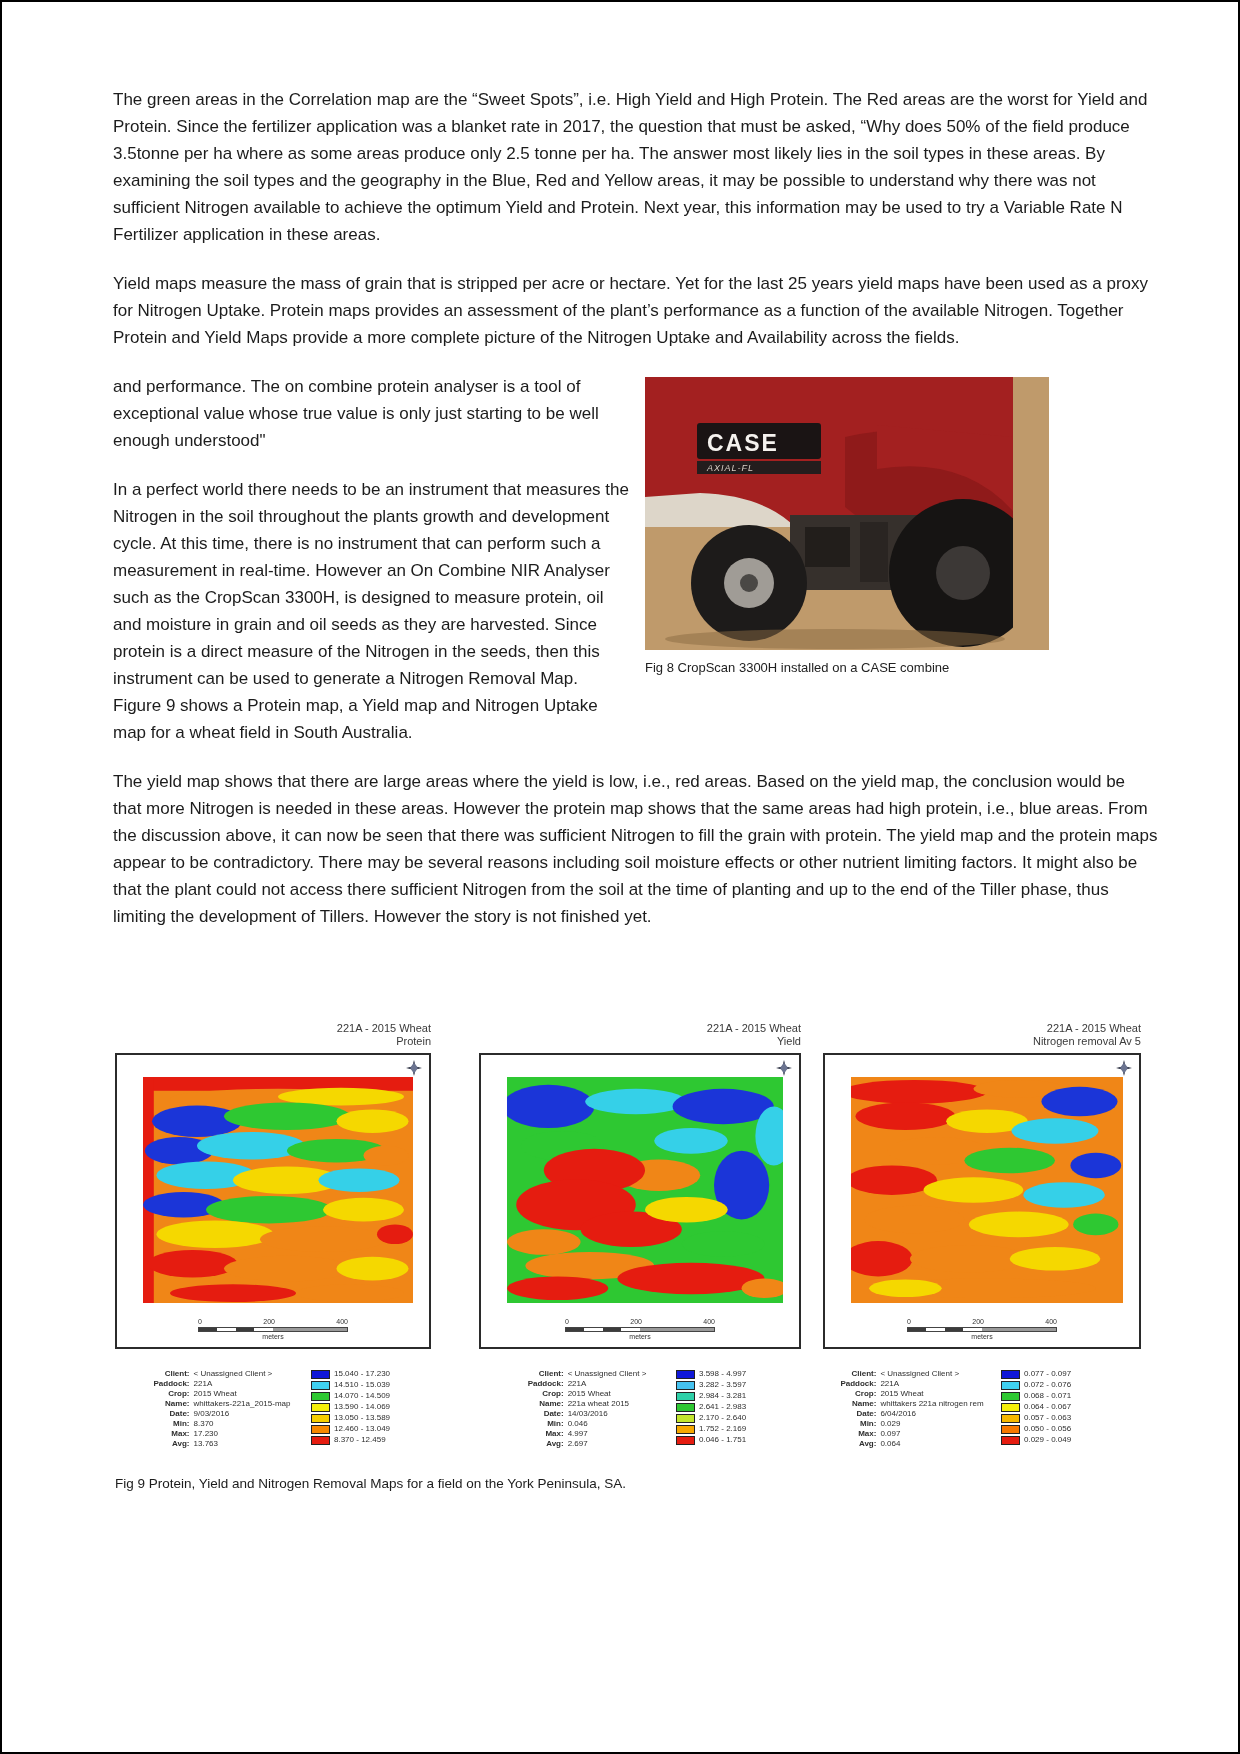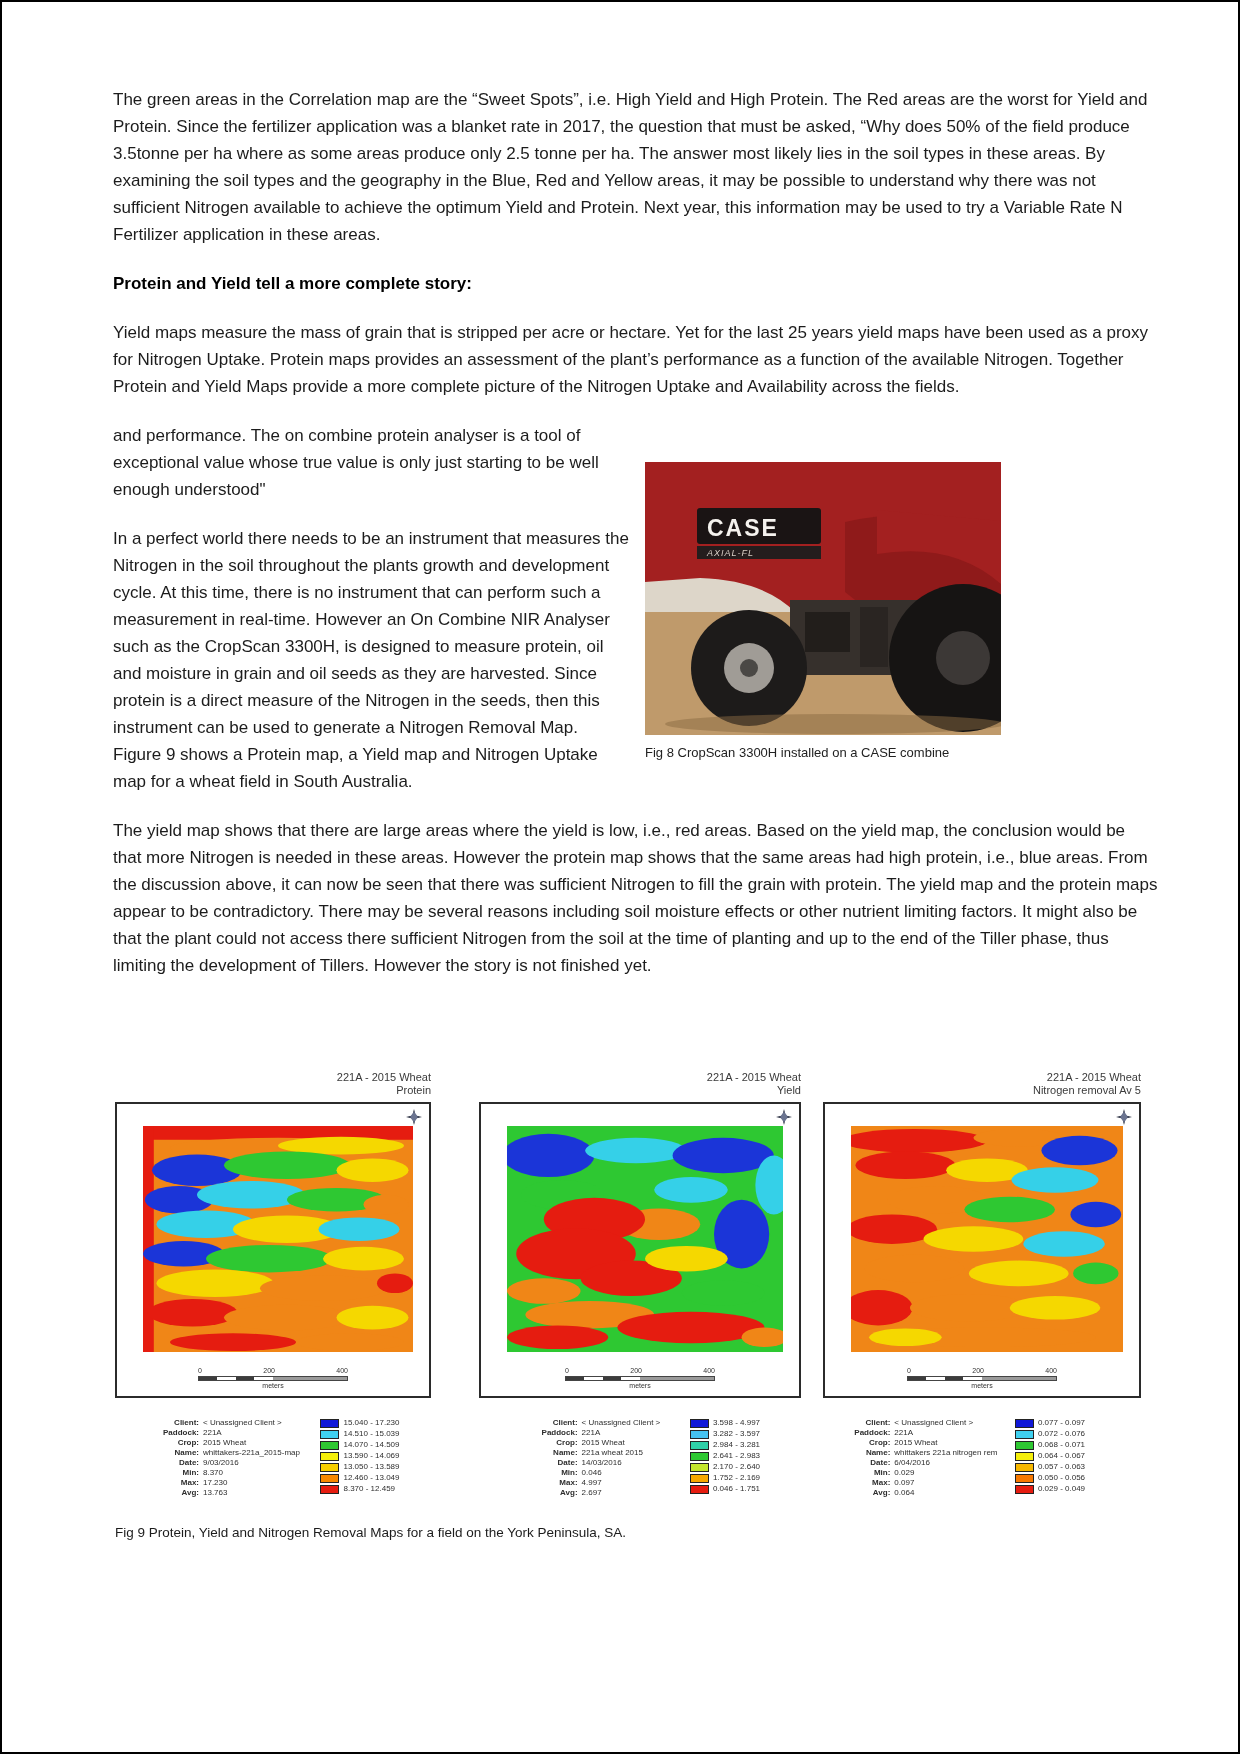--- a/index.html
+++ b/index.html
@@ -21,21 +21,21 @@
   .heading{
     font-size:17px;line-height:27px;font-weight:bold;color:#000;
     margin:12px 0 22px 0;
   }
   
   .wrap-zone{overflow:visible;}
   .combine-figure{
     float:right;width:368px;
     margin:4px 145px 30px 16px;
   }
-  .combine-photo{width:356px;height:273px;overflow:hidden;background:#bf9a6b;margin-top:36px;}
+  .combine-photo{width:404px;height:273px;overflow:hidden;background:#bf9a6b;}
   .combine-photo svg{display:block;}
   .photo-caption{
     font-size:13px;line-height:18px;color:#222;margin-top:9px;
   }
   .clear{clear:both;}
   
   .maps-row{
     display:flex;align-items:flex-start;margin-top:92px;margin-left:2px;
   }
   .map-figure{margin:0;}
@@ -58,21 +58,21 @@
     display:flex;flex-direction:column;align-items:center;
     font-size:7px;line-height:8px;color:#333;
   }
   .scale-ticks{width:150px;display:flex;justify-content:space-between;}
   .scale-rule{
     width:150px;height:5px;border:1px solid #444;box-sizing:border-box;margin:1px 0;
     background:linear-gradient(90deg,#3c3c3c 0 12.5%,#fff 12.5% 25%,#3c3c3c 25% 37.5%,#fff 37.5% 50%,#9a9a9a 50% 100%);
   }
   
   .legends-row{display:flex;margin-top:20px;}
-  .legend{display:flex;align-items:flex-start;justify-content:center;}
+  .legend{display:flex;align-items:flex-start;}
   .legend.l1{margin-left:34px;width:262px;}
   .legend.l2{margin-left:103px;width:262px;}
   .legend.l3{margin-left:63px;width:262px;}
   .legend-meta{
     display:grid;grid-template-columns:auto auto;column-gap:4px;row-gap:0;
     font-size:8px;line-height:10px;color:#2e2e2e;margin-right:14px;
     min-width:150px;
   }
   .lkey{font-weight:bold;text-align:right;white-space:nowrap;}
   .lval{text-align:left;white-space:nowrap;}
@@ -82,21 +82,20 @@
   .srange{white-space:nowrap;}
   .fig9-caption{font-size:13.5px;line-height:18px;color:#1c1c1c;margin:26px 0 0 2px;}
 </style>
 </head>
 <body>
 
 <div class="page">
 
   <p class="body-text">The green areas in the Correlation map are the “Sweet Spots”, i.e. High Yield and High Protein. The Red areas are the worst for Yield and Protein. Since the fertilizer application was a blanket rate in 2017, the question that must be asked, “Why does 50% of the field produce 3.5tonne per ha where as some areas produce only 2.5 tonne per ha. The answer most likely lies in the soil types in these areas. By examining the soil types and the geography in the Blue, Red and Yellow areas, it may be possible to understand why there was not sufficient Nitrogen available to achieve the optimum Yield and Protein. Next year, this information may be used to try a Variable Rate N Fertilizer application in these areas.</p>
 
-  <h3 class="heading">Protein and Yield tell a more complete story:</h3>
 
   <p class="body-text">Yield maps measure the mass of grain that is stripped per acre or hectare.  Yet for the last 25 years yield maps have been used as a proxy for Nitrogen Uptake. Protein maps provides an assessment of the plant’s performance as a function of the available Nitrogen. Together Protein and Yield Maps provide a more complete picture of the Nitrogen Uptake and Availability across the fields.</p>
 
   <div class="wrap-zone">
 
     <figure class="combine-figure">
       <div class="combine-photo">
         <svg width="368" height="273" viewBox="0 0 368 273">
           <rect width="368" height="273" fill="#bf9a6b"></rect>
           <rect x="0" y="0" width="368" height="150" fill="#ddd6c9"></rect>

